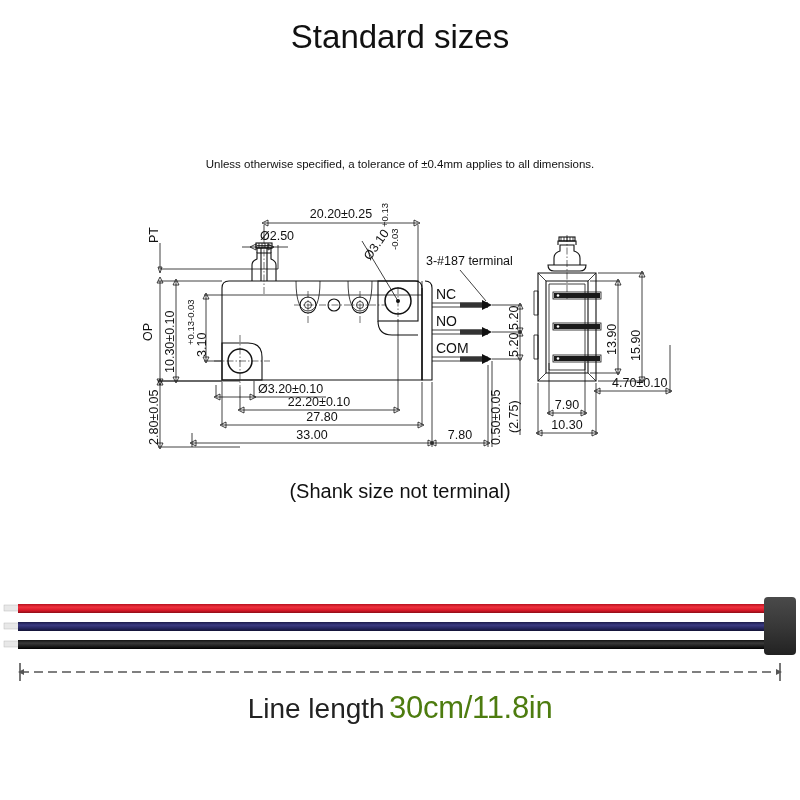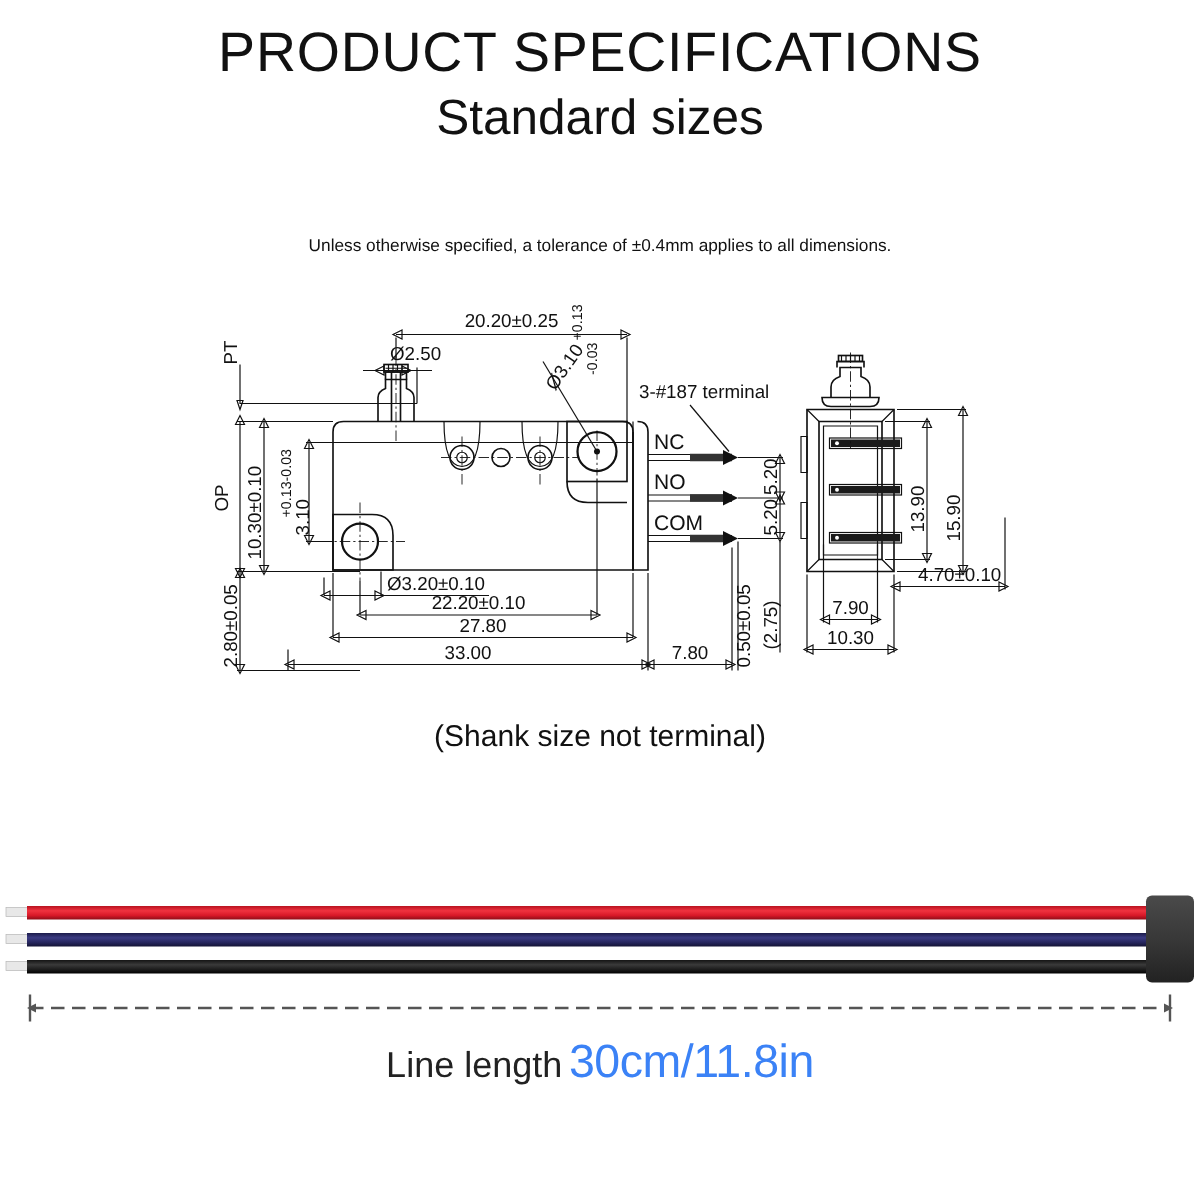--- a/index.html
+++ b/index.html
@@ -61,28 +61,28 @@
   }
   .line-length-block {
     position: absolute;
     top: 690px;
     left: 0;
     width: 800px;
     text-align: center;
     white-space: nowrap;
   }
   .ll-label {
-    font-size: 24px;
+    font-size: 28px;
     font-weight: 300;
     color: #222;
   }
   .ll-value {
     font-size: 31px;
     font-weight: 400;
-    color: #3b82f6;
+    color: #4d7c0f;
     letter-spacing: -0.3px;
   }
   svg { display: block; }
   #drawing-svg {
     position: absolute;
     top: 195px;
     left: 130px;
   }
   #wire-svg {
     position: absolute;
@@ -98,21 +98,20 @@
   .med { stroke-width: 1.1; }
   .thick { stroke-width: 1.5; }
   .ctr { stroke: #111; stroke-width: 0.6; fill: none; stroke-dasharray: 7 2 1.5 2; }
 </style>
 </head>
 <body>
 
 <div id="page">
 
   <div class="title-block">
-    <div class="main-title">PRODUCT SPECIFICATIONS</div>
     <div class="sub-title">Standard sizes</div>
   </div>
 
   <div class="tolerance-note">Unless otherwise specified, a tolerance of ±0.4mm applies to all dimensions.</div>
 
   <svg id="drawing-svg" width="560" height="280" viewBox="0 0 560 280">
 
     <g>
 
       <path class="ln med" d="M 92 93 L 92 185 L 292 185 L 292 93 Q 292 86 285 86 L 99 86 Q 92 86 92 93 Z"></path>

